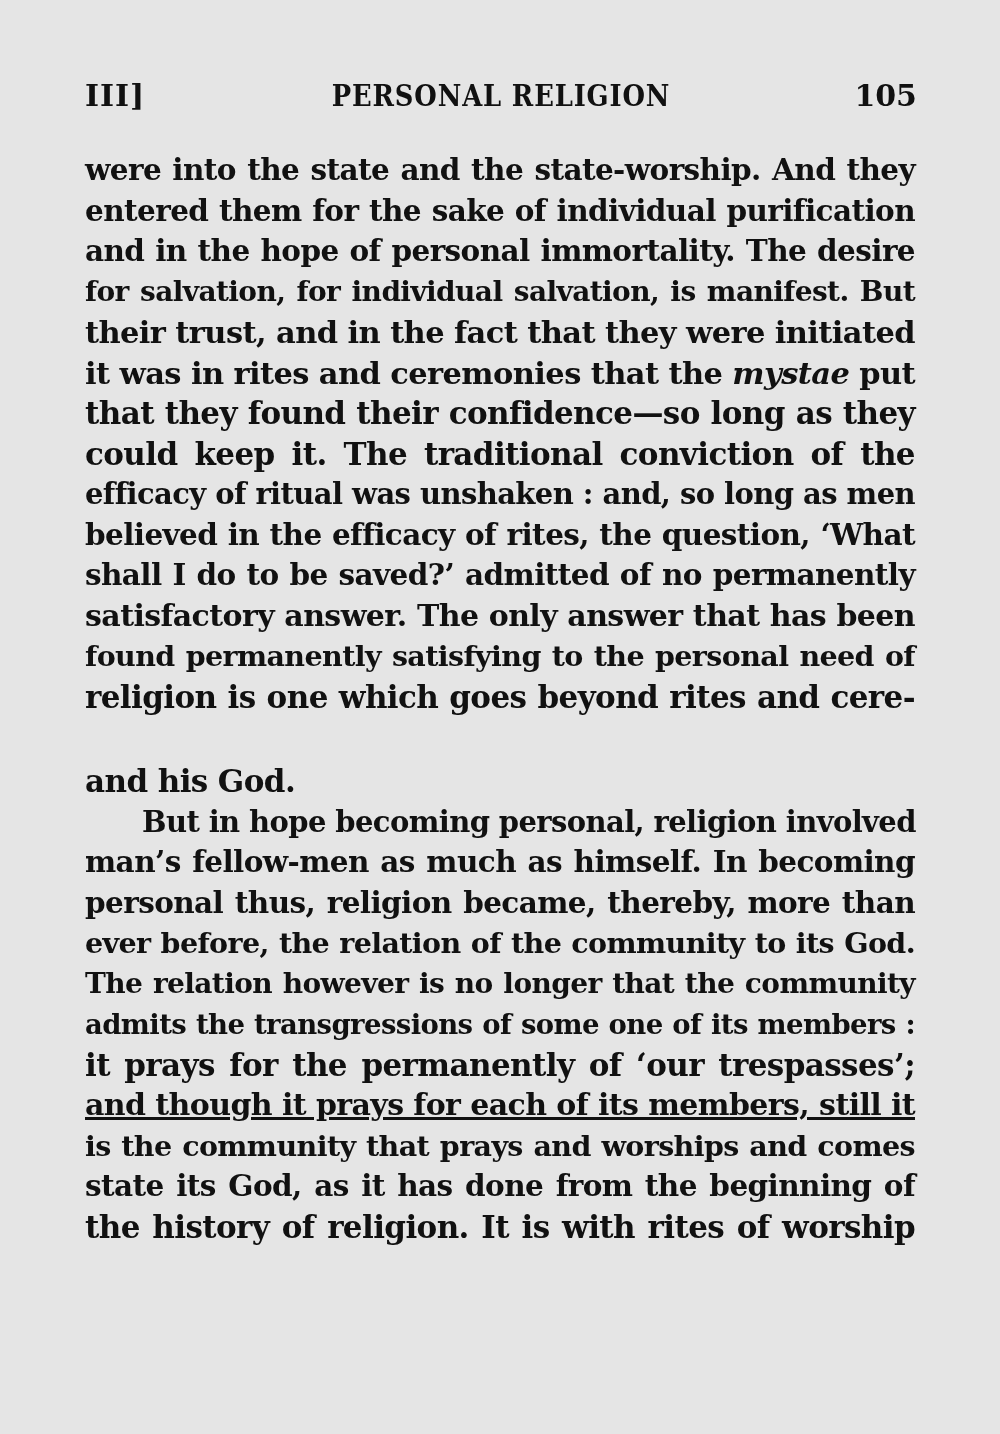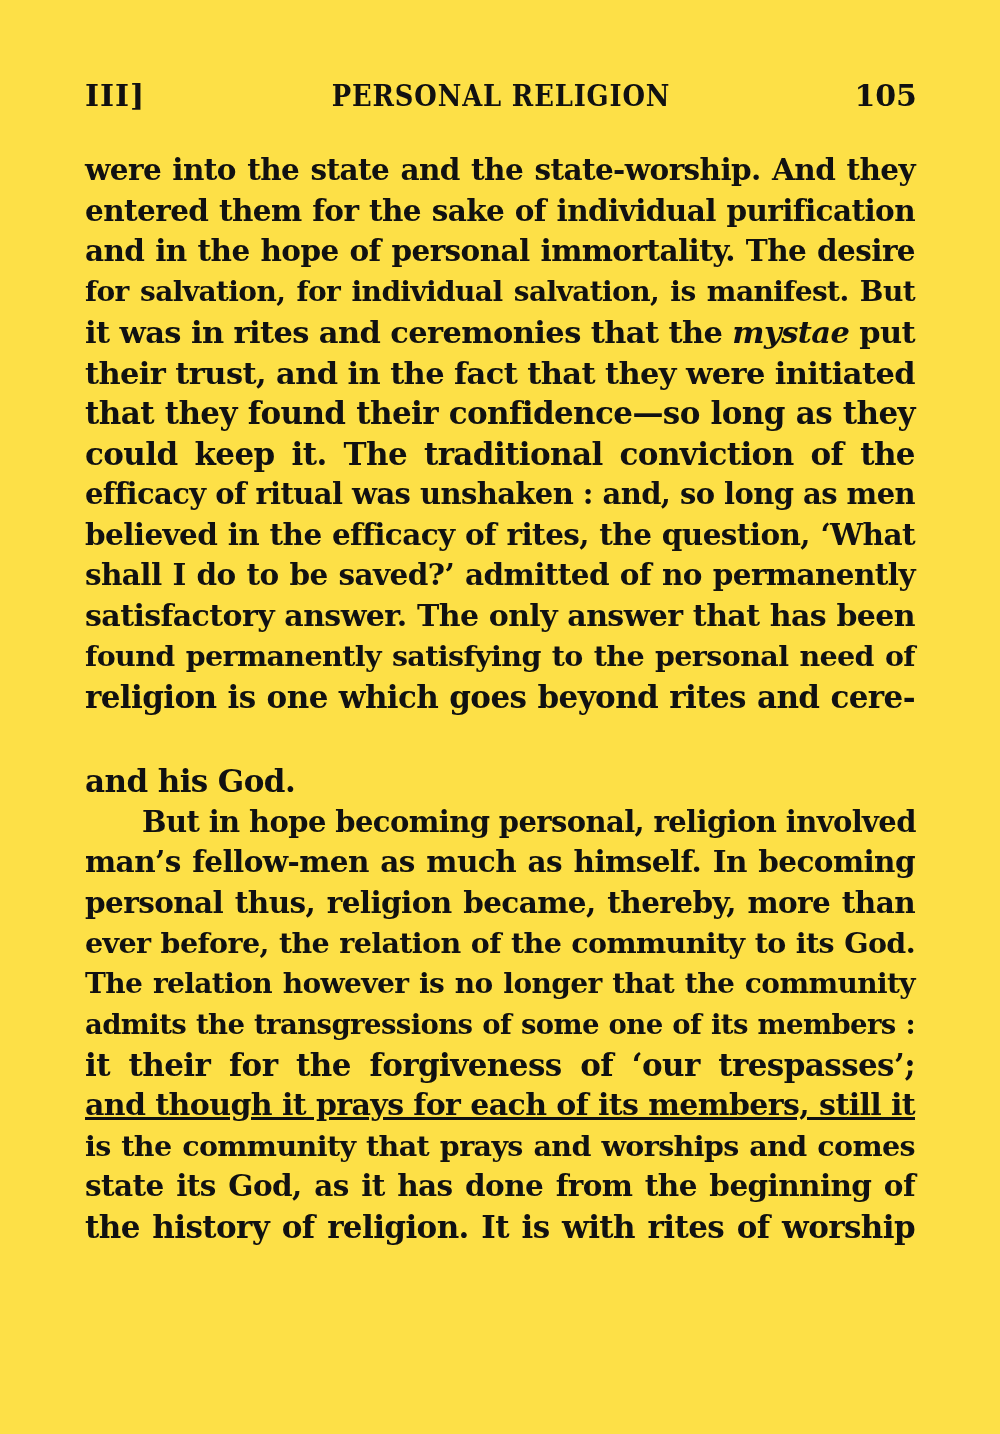--- a/index.html
+++ b/index.html
@@ -1,19 +1,19 @@
 <!DOCTYPE html>
 <html><head>
 <meta charset="utf-8">
 <style>
   html, body { margin: 0; padding: 0; background: #ffffff; }
   body { width: 1000px; height: 1434px; position: relative; overflow: hidden; }
   .page {
     position: absolute; left: 0; top: 0; width: 1000px; height: 1434px;
-    background: #fde047; color: #111111;
+    background: #e5e5e5; color: #111111;
     font-family: "DejaVu Serif", "Liberation Serif", serif;
   }
   .header {
     position: absolute; left: 85px; top: 76px; width: 832px; height: 40px;
     font-weight: bold; font-size: 30px; line-height: 40px;
   }
   .header .chapter { position: absolute; left: 0; top: 0; letter-spacing: 1px; }
   .header .running-title {
     position: absolute; left: 0; right: 0; top: 0; text-align: center;
     letter-spacing: 1px; transform: scaleX(0.86); transform-origin: center;
@@ -42,39 +42,39 @@
     <span class="running-title">PERSONAL RELIGION</span>
     <span class="page-num">105</span>
   </div>
 
   <div class="body" id="body-text">
       <div>
         <div class="line" style="font-size: 29.5px;">were into the state and the state-worship. And they</div>
         <div class="line" style="font-size: 29.5px;">entered them for the sake of individual purification</div>
         <div class="line" style="font-size: 29.5px;">and in the hope of personal immortality. The desire</div>
         <div class="line" style="font-size: 28px;">for salvation, for individual salvation, is manifest. But</div>
+        <div class="line" style="font-size: 30.5px;">their trust, and in the fact that they were initiated</div>
         <div class="line" style="font-size: 30.5px;">it was in rites and ceremonies that the <em>mystae</em> put</div>
-        <div class="line" style="font-size: 30.5px;">their trust, and in the fact that they were initiated</div>
         <div class="line" style="font-size: 31px;">that they found their confidence—so long as they</div>
         <div class="line" style="font-size: 31px;">could keep it. The traditional conviction of the</div>
         <div class="line" style="font-size: 29px;">efficacy of ritual was unshaken : and, so long as men</div>
         <div class="line" style="font-size: 29.5px;">believed in the efficacy of rites, the question, ‘What</div>
         <div class="line" style="font-size: 29.5px;">shall I do to be saved?’ admitted of no permanently</div>
         <div class="line" style="font-size: 30px;">satisfactory answer. The only answer that has been</div>
         <div class="line" style="font-size: 28.5px;">found permanently satisfying to the personal need of</div>
         <div class="line" style="font-size: 31px;">religion is one which goes beyond rites and cere-</div>
         <div class="line last" style="font-size: 31px;">and his God.</div>
       </div>
       <div>
         <div class="line indent" style="font-size: 29px;">But in hope becoming personal, religion involved</div>
         <div class="line" style="font-size: 29.5px;">man’s fellow-men as much as himself. In becoming</div>
         <div class="line" style="font-size: 29.5px;">personal thus, religion became, thereby, more than</div>
         <div class="line" style="font-size: 28.5px;">ever before, the relation of the community to its God.</div>
         <div class="line" style="font-size: 28px;">The relation however is no longer that the community</div>
         <div class="line" style="font-size: 27.5px;">admits the transgressions of some one of its members :</div>
-        <div class="line" style="font-size: 31px;">it their for the forgiveness of ‘our trespasses’;</div>
+        <div class="line" style="font-size: 31px;">it prays for the permanently of ‘our trespasses’;</div>
         <div class="line" style="font-size: 30px; text-decoration: underline;">and though it prays for each of its members, still it</div>
         <div class="line" style="font-size: 28.5px;">is the community that prays and worships and comes</div>
         <div class="line" style="font-size: 29.5px;">state its God, as it has done from the beginning of</div>
         <div class="line" style="font-size: 31px;">the history of religion. It is with rites of worship</div>
       </div>
     </div>
 </div>
 
 </body></html>

